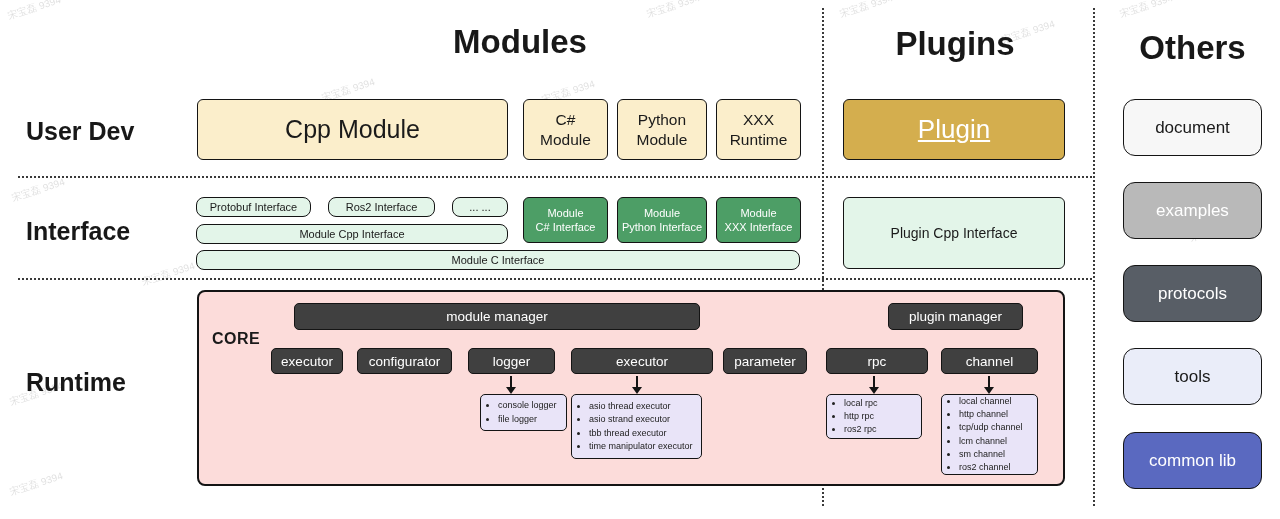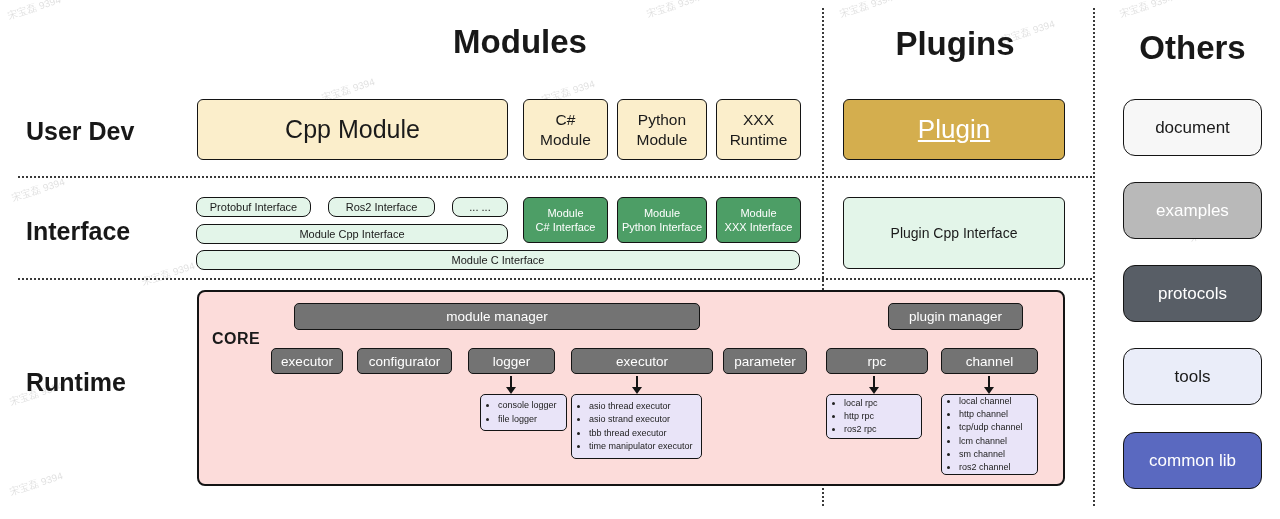--- a/index.html
+++ b/index.html
@@ -19,21 +19,21 @@
   
   .hdiv { border-top:2px dotted #3a3a3a; height:0; }
   .vdiv { border-left:2px dotted #3a3a3a; width:0; }
   
   .box { border:1.6px solid #141414; border-radius:6px; }
   .cream { background:#fbeecb; }
   .gold  { background:#d4ae4e; color:#ffffff;text-decoration:underline; }
   .mint  { background:#e3f5e9; }
   .green { background:#4d9e66; color:#ffffff; }
   .pinkc { background:#fcdcda; }
-  .red   { background:#737373; color:#ffffff; border-radius:5px; }
+  .red   { background:#404040; color:#ffffff; border-radius:5px; }
   .lav   { background:#e9e4f8; border-radius:5px; }
   .modbig { font-size:25px; }
   .modsm  { font-size:15.5px; line-height:1.25; }
   .ifsm   { font-size:11px; border-radius:8px; border-width:1.3px; }
   .gbox   { font-size:11px; line-height:1.3; display:flex; flex-direction:column; align-items:center; justify-content:center; text-align:center; }
   .redlbl { font-size:13.5px; }
   .core-label { font-size:16px; font-weight:bold; letter-spacing:0.5px; }
   
   .list { border:1.3px solid #141414; padding:4px 4px 4px 6px; display:flex; align-items:center; }
   .list ul { list-style:disc; padding-left:11px; }

